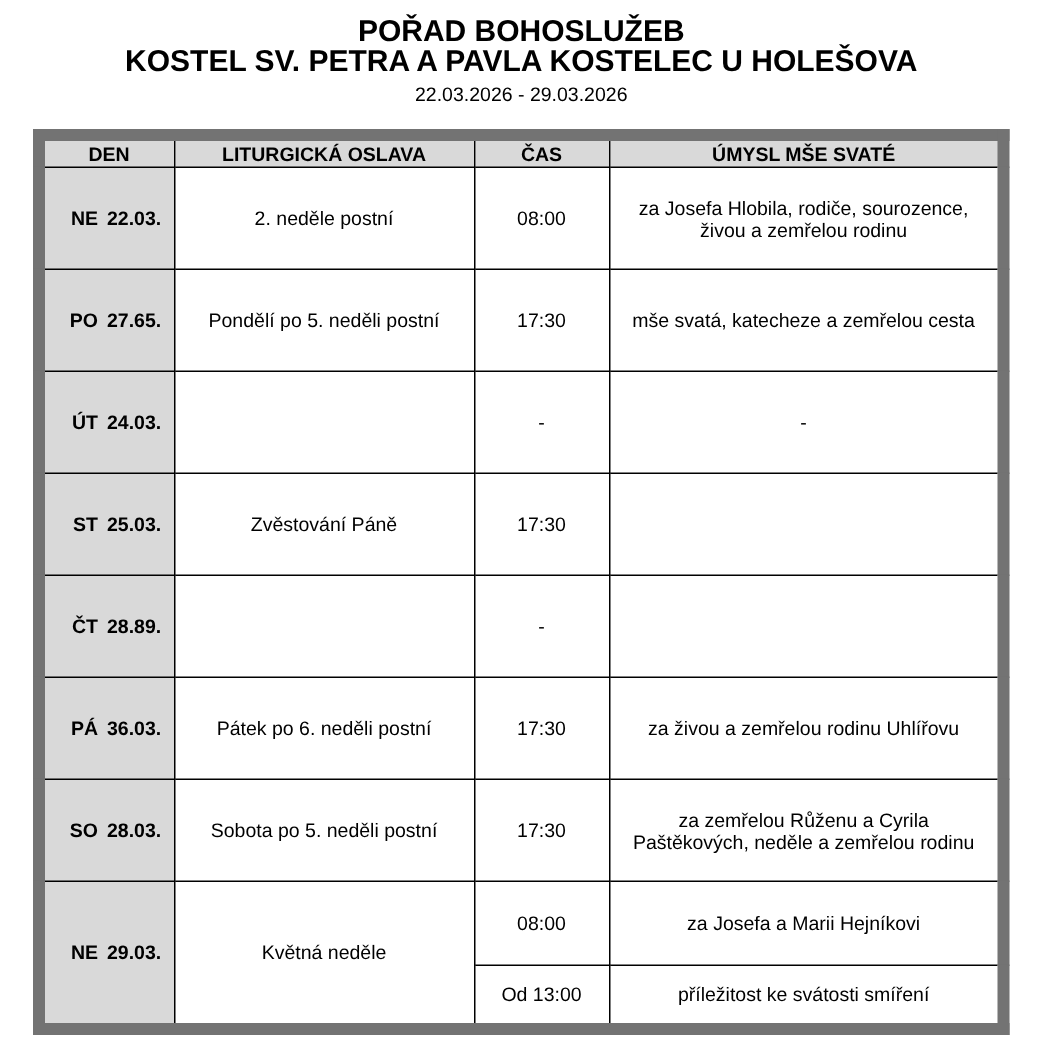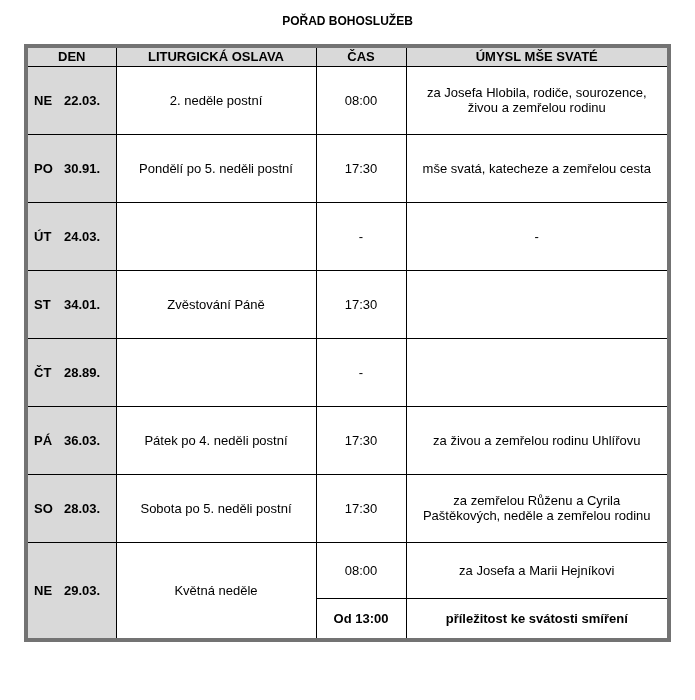--- a/index.html
+++ b/index.html
@@ -9,68 +9,70 @@
     height: 700px;
     background: #ffffff;
     color: #000000;
     font-family: "Liberation Sans", "DejaVu Sans", sans-serif;
   }
   .page { padding-top: 11px; }
   .doc-title,
   .doc-subtitle {
     text-align: center;
     font-weight: bold;
-    font-size: 12px;
+    font-size: 20px;
     line-height: 20px;
   }
   .doc-daterange {
     text-align: center;
     font-size: 13px;
     line-height: 20px;
     margin-top: 2px;
   }
   table.schedule {
     border-collapse: collapse;
     table-layout: fixed;
     width: 643px;
     margin: 13px auto 0 auto;
-    border: 4px solid #737373;
+    border: 8px solid #737373;
   }
   .schedule th,
   .schedule td {
     border: 1px solid #000000;
     font-size: 13px;
     text-align: center;
     vertical-align: middle;
     padding: 2px 8px;
     overflow: hidden;
   }
   .schedule th {
     background: #d9d9d9;
     font-weight: bold;
     height: 20px;
     padding: 1px 4px;
   }
   .schedule td.day {
     background: #d9d9d9;
     font-weight: bold;
-    text-align: left;
+    text-align: right;
     padding-left: 6px;
   }
   .day-abbr { display: inline-block; min-width: 24px; margin-right: 6px; }
   .schedule tr.r  td { height: 68px; }
   .schedule tr.r8a td { height: 56px; }
-  .schedule tr.r8b td { height: 42px; font-weight: bold; }
+  .schedule tr.r8b td { height: 42px; }
 </style>
 </head>
 <body>
 
 <div class="page">
 
   <div class="doc-title">POŘAD BOHOSLUŽEB</div>
+  <div class="doc-subtitle">KOSTEL SV. PETRA A PAVLA KOSTELEC U HOLEŠOVA</div>
+  <div class="doc-daterange">22.03.2026 - 29.03.2026</div>
 
   <table class="schedule">
     <colgroup>
       <col style="width:90px">
       <col style="width:200px">
       <col style="width:90px">
       <col style="width:263px">
     </colgroup>
     <thead>
       <tr>
@@ -86,59 +88,59 @@
         <td class="day">
           <span class="day-abbr">NE</span><span class="day-date">22.03.</span>
         </td>
         <td>2. neděle postní</td>
         <td>08:00</td>
         <td>za Josefa Hlobila, rodiče, sourozence, živou a zemřelou rodinu</td>
       </tr>
 
       <tr class="r">
         <td class="day">
-          <span class="day-abbr">PO</span><span class="day-date">30.91.</span>
+          <span class="day-abbr">PO</span><span class="day-date">27.65.</span>
         </td>
         <td>Pondělí po 5. neděli postní</td>
         <td>17:30</td>
         <td>mše svatá, katecheze a zemřelou cesta</td>
       </tr>
 
       <tr class="r">
         <td class="day">
           <span class="day-abbr">ÚT</span><span class="day-date">24.03.</span>
         </td>
         <td></td>
         <td>-</td>
         <td>-</td>
       </tr>
 
       <tr class="r">
         <td class="day">
-          <span class="day-abbr">ST</span><span class="day-date">34.01.</span>
+          <span class="day-abbr">ST</span><span class="day-date">25.03.</span>
         </td>
         <td>Zvěstování Páně</td>
         <td>17:30</td>
         <td></td>
       </tr>
 
       <tr class="r">
         <td class="day">
           <span class="day-abbr">ČT</span><span class="day-date">28.89.</span>
         </td>
         <td></td>
         <td>-</td>
         <td></td>
       </tr>
 
       <tr class="r">
         <td class="day">
           <span class="day-abbr">PÁ</span><span class="day-date">36.03.</span>
         </td>
-        <td>Pátek po 4. neděli postní</td>
+        <td>Pátek po 6. neděli postní</td>
         <td>17:30</td>
         <td>za živou a zemřelou rodinu Uhlířovu</td>
       </tr>
 
       <tr class="r">
         <td class="day">
           <span class="day-abbr">SO</span><span class="day-date">28.03.</span>
         </td>
         <td>Sobota po 5. neděli postní</td>
         <td>17:30</td>

